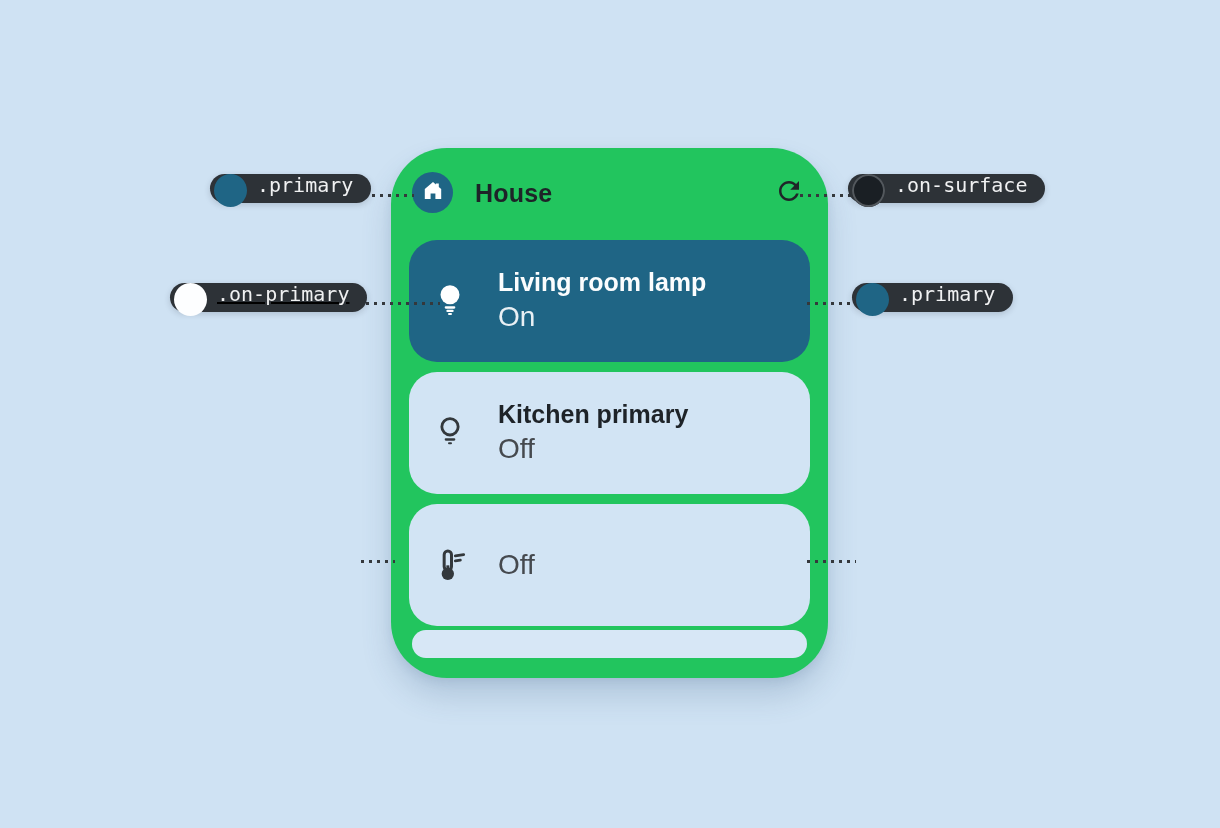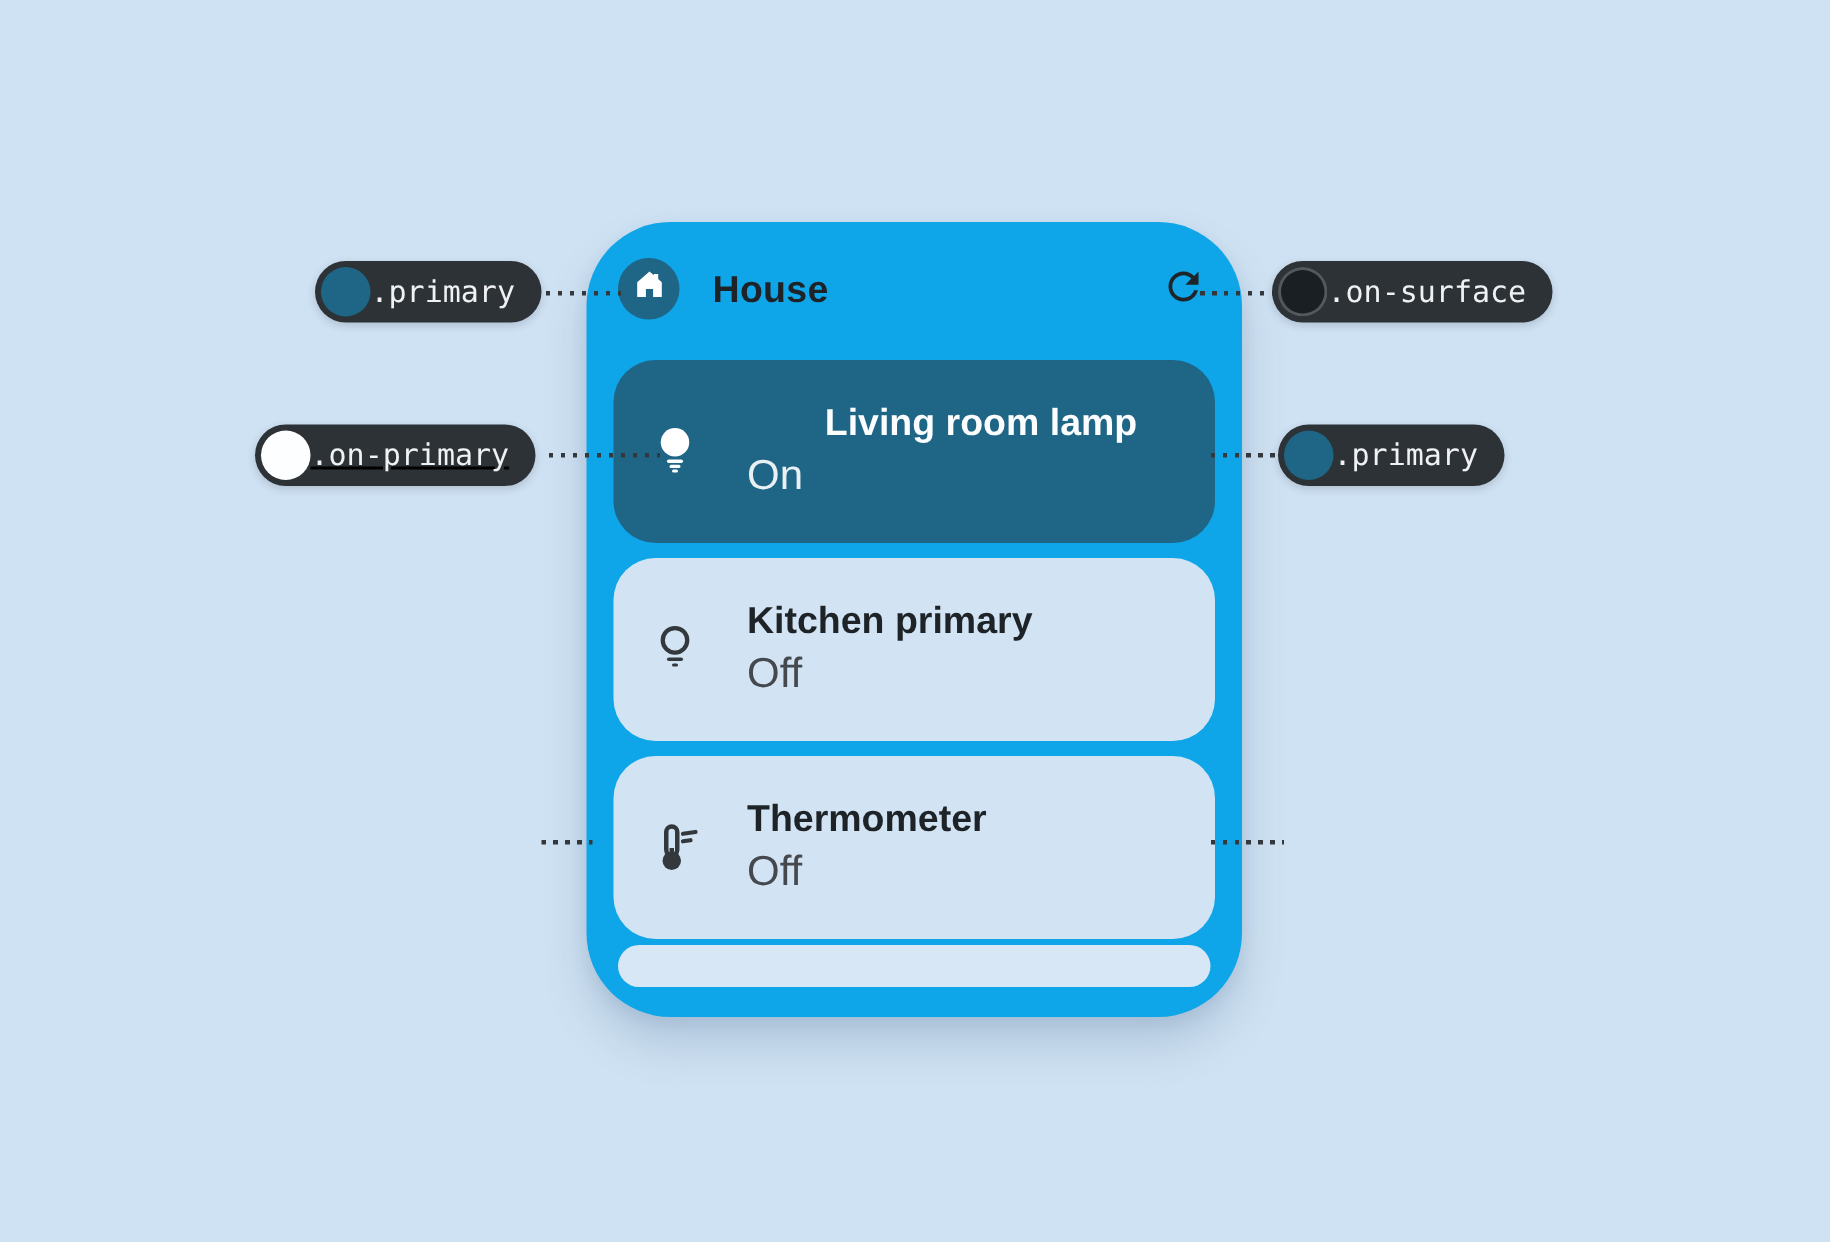--- a/index.html
+++ b/index.html
@@ -4,21 +4,21 @@
 <style>
   html,body{margin:0;padding:0;}
   .stage{
     position:relative;width:1220px;height:828px;overflow:hidden;
     background:#cfe2f3;
     font-family:"Liberation Sans",sans-serif;
   }
   
   .widget{
     position:absolute;left:391px;top:148px;width:437px;height:530px;
-    background:#0ea5e9;border-radius:56px;
+    background:#22c55e;border-radius:56px;
     box-shadow:0 18px 30px rgba(56,88,128,.20),0 4px 10px rgba(56,88,128,.10);
   }
   .widget-header{position:absolute;left:0;top:0;width:100%;height:89px;}
   .home-avatar{
     position:absolute;left:21px;top:24px;width:41px;height:41px;border-radius:50%;
     background:#1f6585;display:flex;align-items:center;justify-content:center;
   }
   .widget-title{
     position:absolute;left:84px;top:31px;font-size:25px;font-weight:700;
     color:#1e2328;letter-spacing:.2px;
@@ -28,37 +28,37 @@
     display:flex;align-items:center;justify-content:center;cursor:pointer;
   }
   .card{
     position:absolute;left:18px;width:401px;height:122px;border-radius:28px;
     background:#d2e4f4;display:flex;flex-direction:column;justify-content:center;
     padding-left:89px;box-sizing:border-box;gap:6px;cursor:pointer;
   }
   .card .card-title{font-size:25px;font-weight:700;color:#1e2328;line-height:1.1;}
   .card .card-status{font-size:28px;color:#45494e;line-height:1.1;}
   .card.active{background:#1f6585;}
-  .card.active .card-title{color:#fbfdfe;text-align:center;}
+  .card.active .card-title{color:#fbfdfe;}
   .card.active .card-status{color:#e9f0f4;}
   .card-1{top:92px;}
   .card-2{top:224px;}
   .card-3{top:356px;}
   .card-icon{
     position:absolute;left:19px;top:50%;transform:translateY(-50%);
     width:44px;height:44px;display:flex;align-items:center;justify-content:center;
   }
   .stub-pill{
     position:absolute;left:21px;top:482px;width:395px;height:28px;
     border-radius:14px;background:#d7e7f6;
   }
   
   .anno{
-    position:absolute;height:41px;border-radius:21px;background:#2d3237;
-    display:inline-flex;align-items:center;padding:0 18px 0 4px;
+    position:absolute;height:29px;border-radius:21px;background:#2d3237;
+    display:inline-flex;gap:10px;padding:0 18px 0 4px;
     box-sizing:border-box;box-shadow:0 2px 6px rgba(25,35,50,.18);
     z-index:8;
   }
   .anno .swatch{width:33px;height:33px;border-radius:50%;flex:0 0 auto;}
   .anno .token{
     font-family:"DejaVu Sans Mono","Liberation Mono",monospace;
     font-size:20px;color:#f0f1f2;white-space:nowrap;transform:translateY(-1px);
   }
   .anno-primary-left     {left:210px;top:174px;}
   .anno-on-surface       {left:848px;top:174px;}
@@ -131,21 +131,20 @@
     <div class="card card-3">
       <div class="card-icon">
         <svg width="40" height="40" viewBox="0 0 24 24">
           <rect x="8.5" y="3.6" width="4.4" height="11.5" rx="2.2" fill="none" stroke="#33383c" stroke-width="1.8"></rect>
           <circle cx="10.7" cy="17.3" r="3.7" fill="#33383c"></circle>
           <rect x="9.8" y="12.2" width="1.8" height="4" fill="#33383c"></rect>
           <line x1="15.2" y1="6.5" x2="20.2" y2="5.8" stroke="#33383c" stroke-width="1.7" stroke-linecap="round"></line>
           <line x1="15.2" y1="9.5" x2="18.2" y2="9.1" stroke="#33383c" stroke-width="1.7" stroke-linecap="round"></line>
         </svg>
       </div>
-      <div class="card-title">Thermometer</div>
       <div class="card-status">Off</div>
     </div>
 
     <div class="stub-pill"></div>
   </div>
 
   <div class="dots line-1"></div>
   <div class="dots line-2"></div>
   <div class="dots line-3"></div>
   <div class="dots line-4"></div>

